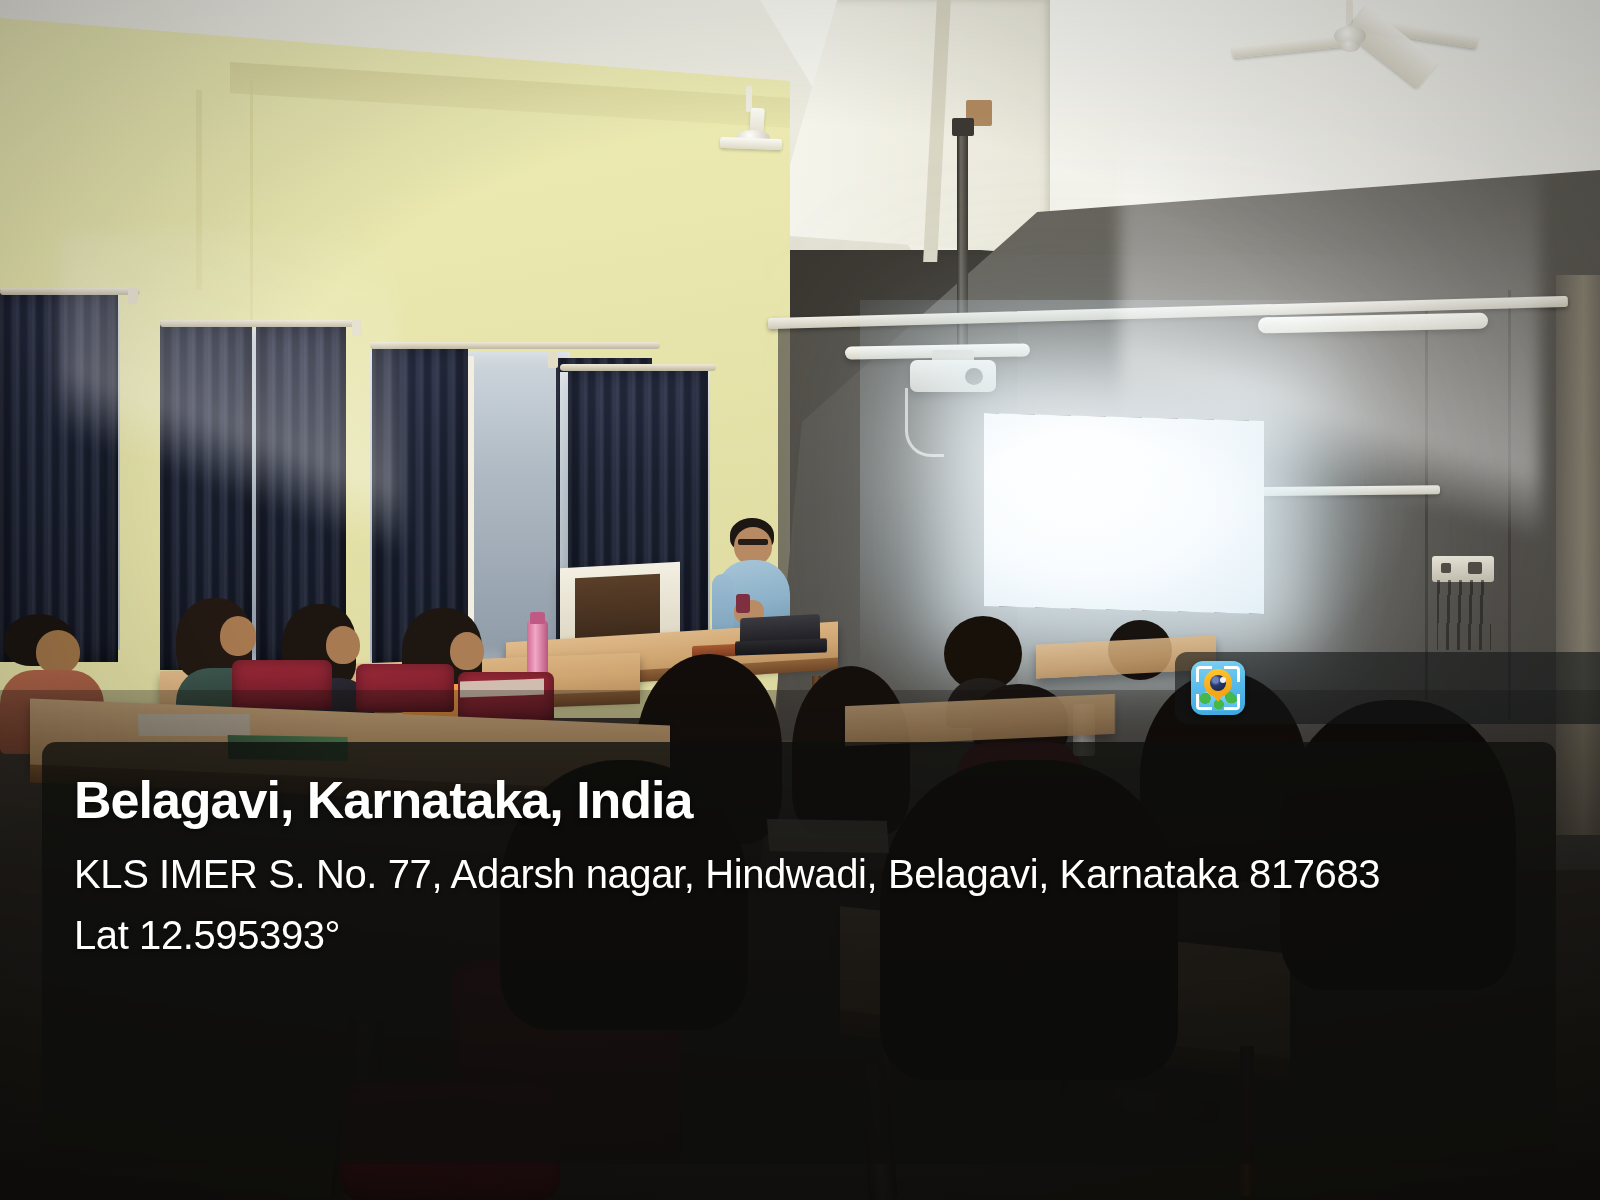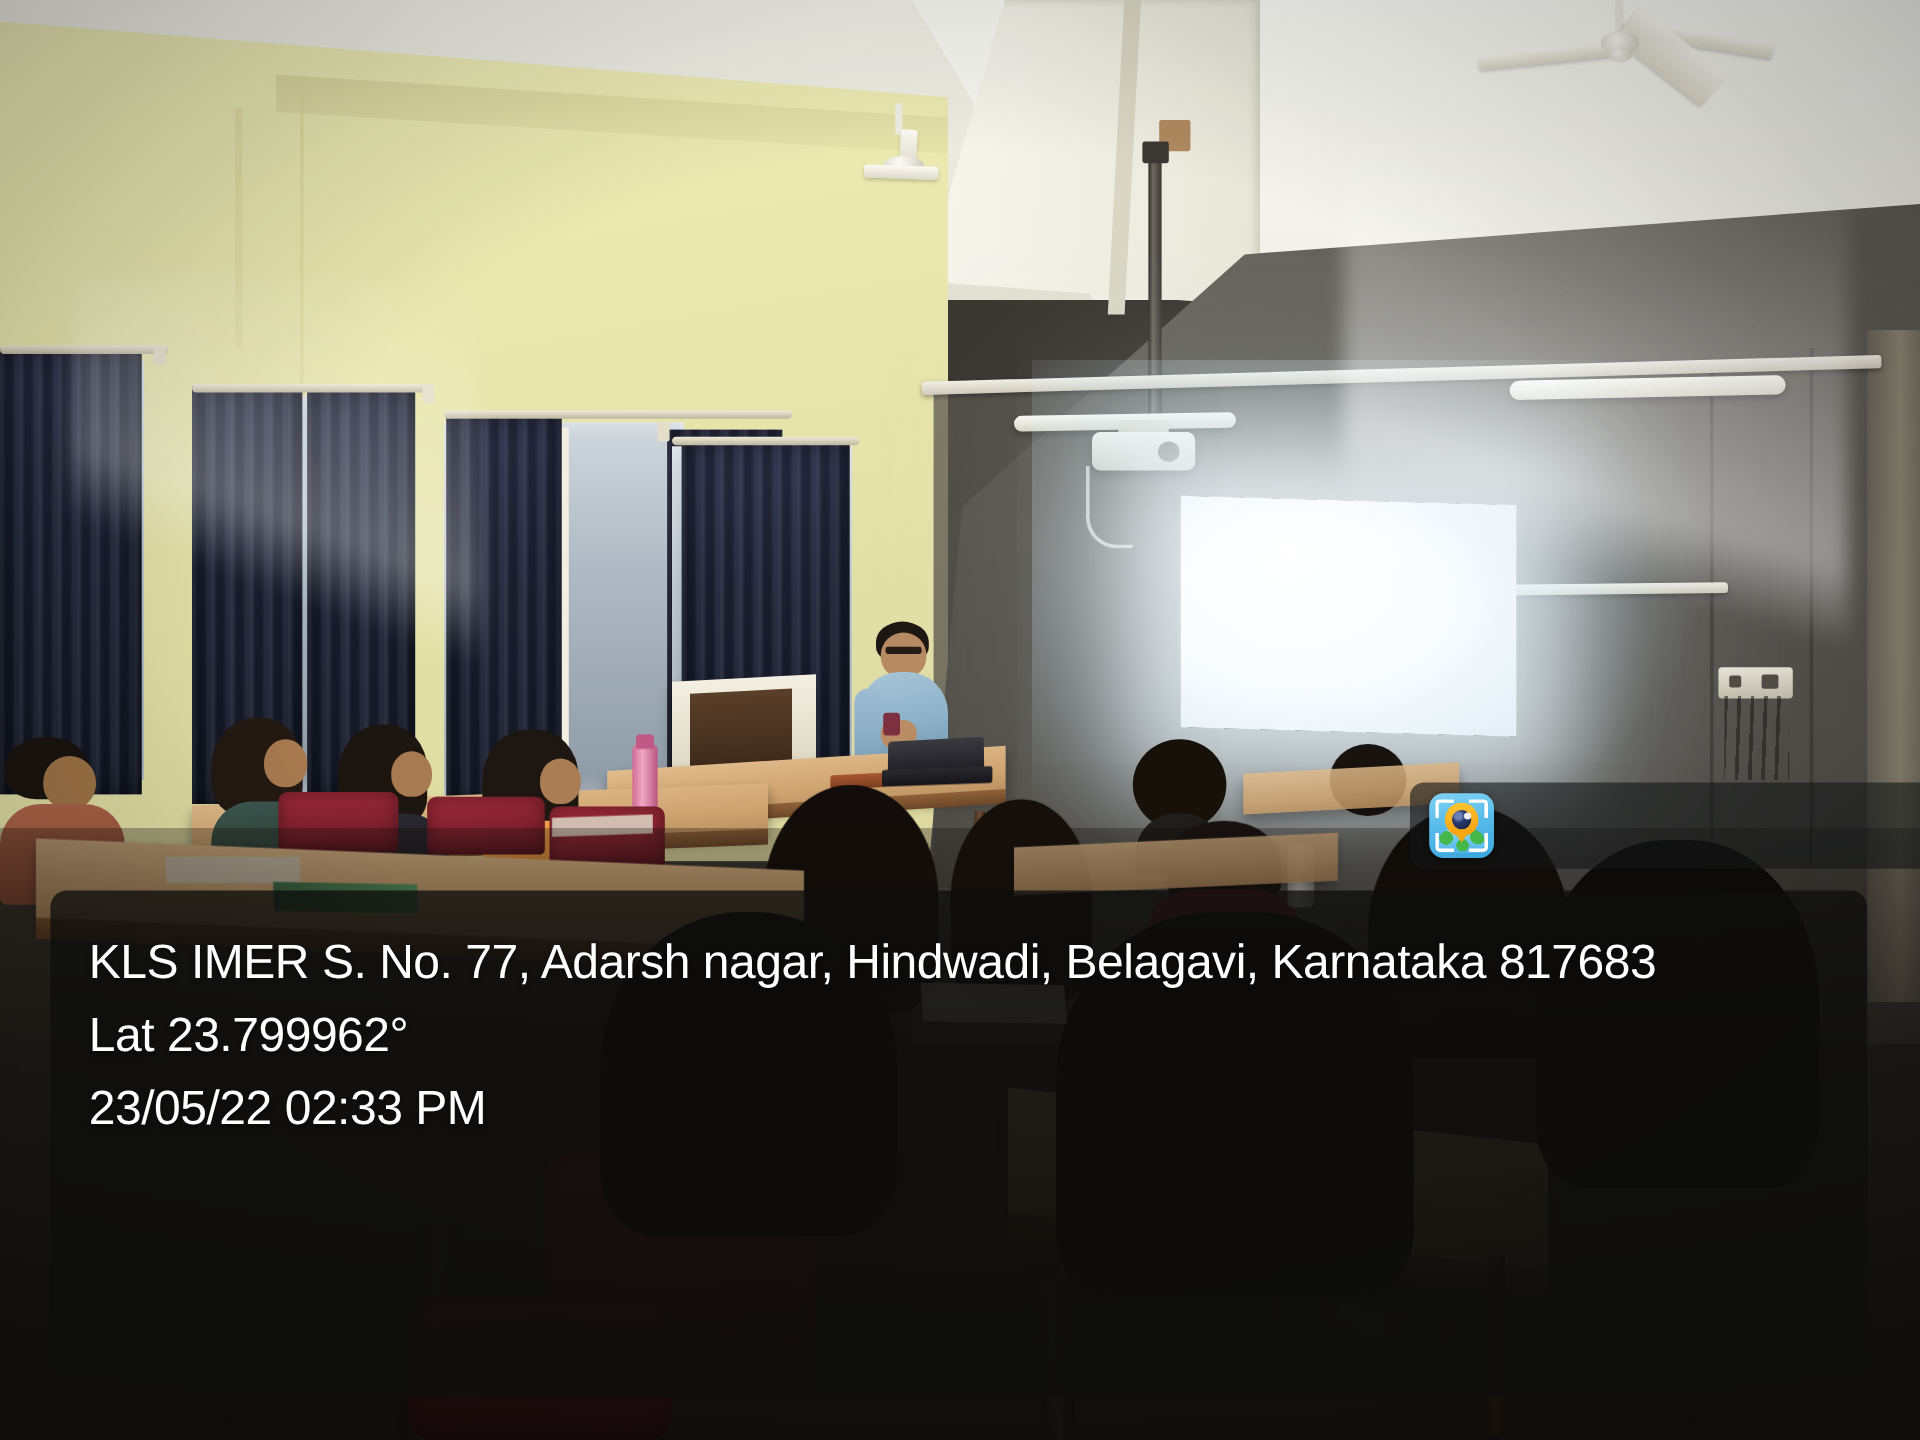--- a/index.html
+++ b/index.html
@@ -579,18 +579,18 @@
       <div class="bi-lens"></div>
       <div class="bi-hl"></div>
       <div class="bi-corner bi-tl"></div>
       <div class="bi-corner bi-tr"></div>
       <div class="bi-corner bi-bl"></div>
       <div class="bi-corner bi-br"></div>
     </div>
   </div>
 
   <div class="info-panel">
+    <div class="info-title">Belagavi, Karnataka, India</div>
     <div class="info-line">KLS IMER S. No. 77, Adarsh nagar, Hindwadi, Belagavi, Karnataka 817683</div>
-    <div class="info-line">Lat 23.799962°</div>
-    <div class="info-line">23/05/22 02:33 PM</div>
+    <div class="info-line">Lat 12.595393°</div>
   </div>
 
 </div>
 
 </body></html>

